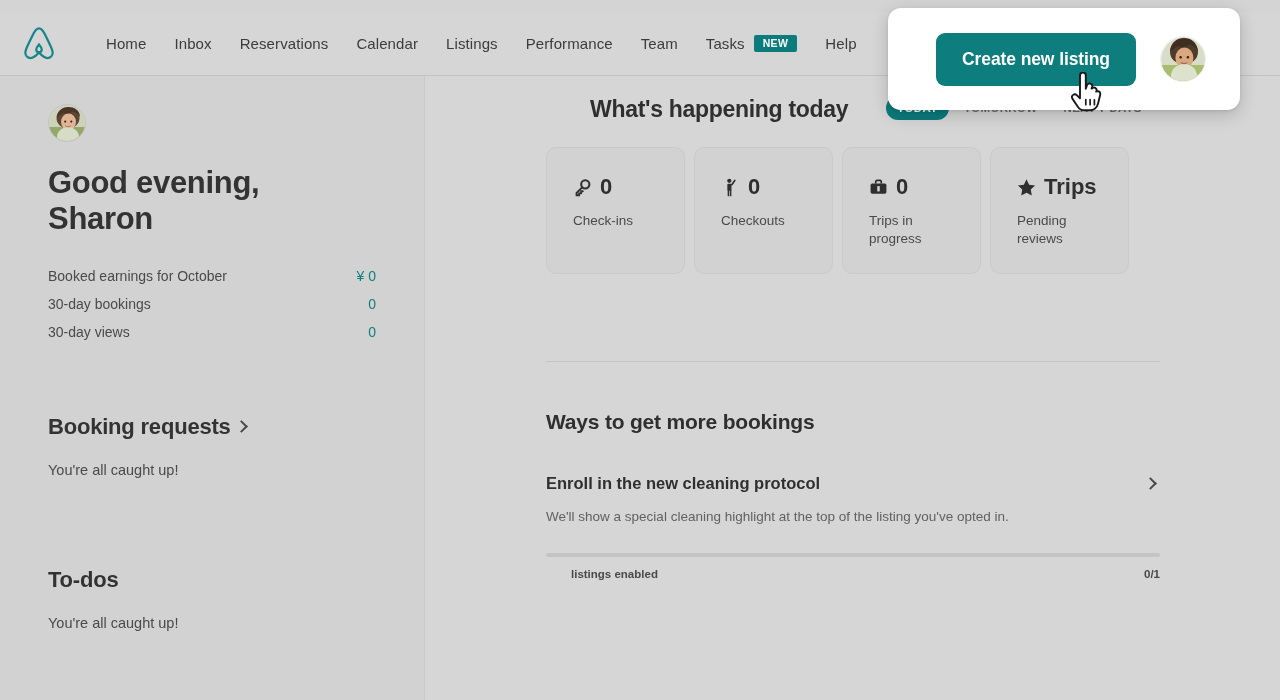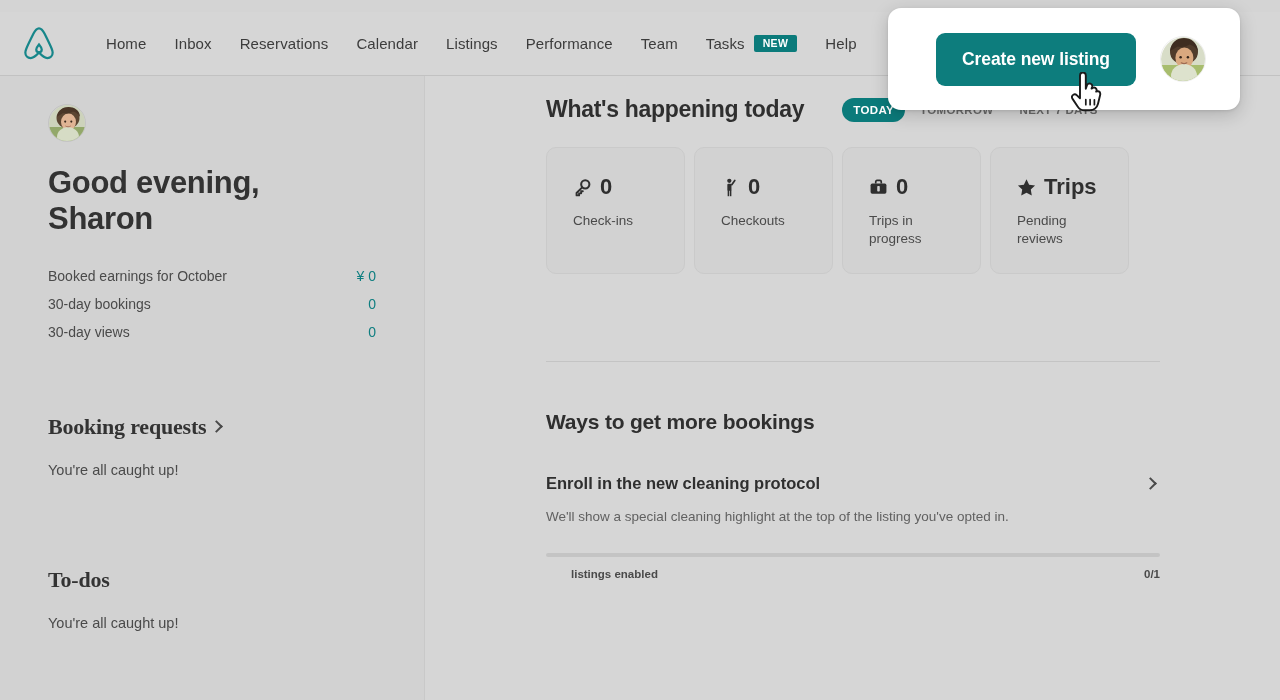--- a/index.html
+++ b/index.html
@@ -90,34 +90,33 @@
     color: #4a4a4a;
   }
   .stat-val { color: #0e7e80; font-size: 14px; }
 
   .side-block { margin-top: 68px; }
   .side-block.second { margin-top: 89px; }
   .side-head {
     display: flex; align-items: center; gap: 6px;
     font-size: 22px; font-weight: bold; color: #333;
     letter-spacing: -.2px;
-    font-family: Liberation Serif, serif;
   }
   .chev-sm {
     display: inline-block; width: 9px; height: 9px;
     border-right: 2px solid #4a4a4a;
     border-top: 2px solid #4a4a4a;
     transform: rotate(45deg);
     margin-bottom: 1px;
   }
   .side-sub { margin-top: 22px; font-size: 14.5px; color: #4a4a4a; }
 
   
   .happening-row {
-    display: flex; align-items: center; gap: 38px;
+    display: flex; align-items: flex-start; gap: 38px; margin-left: 44px;
   }
   .h2 {
     font-size: 23px; font-weight: bold; color: #2f2f2f;
     letter-spacing: -.3px;
   }
   .seg { display: flex; align-items: center; gap: 4px; }
   .seg-btn {
     font-size: 11.5px; font-weight: bold; letter-spacing: .35px;
     color: #6b6b6b;
     padding: 6px 11px;

